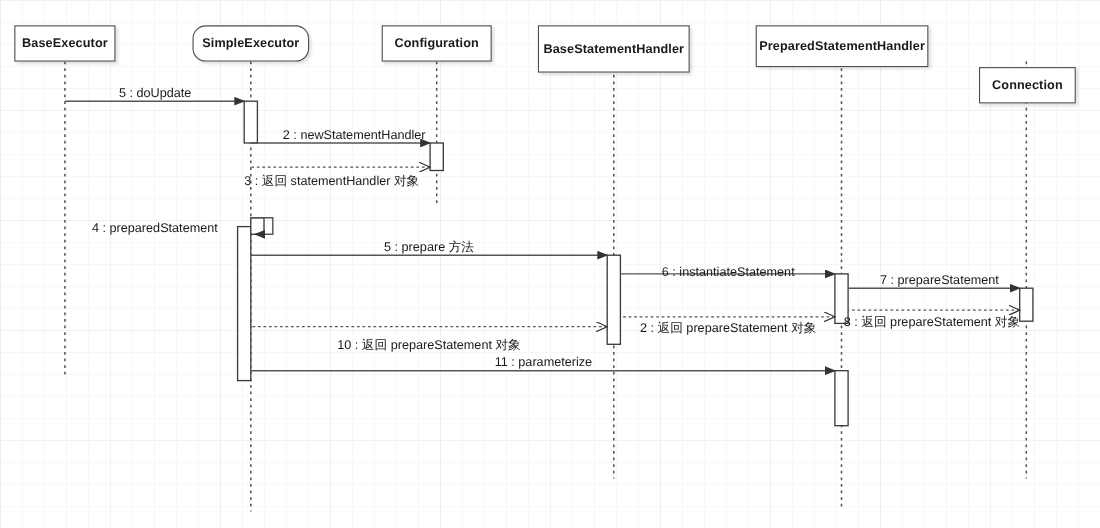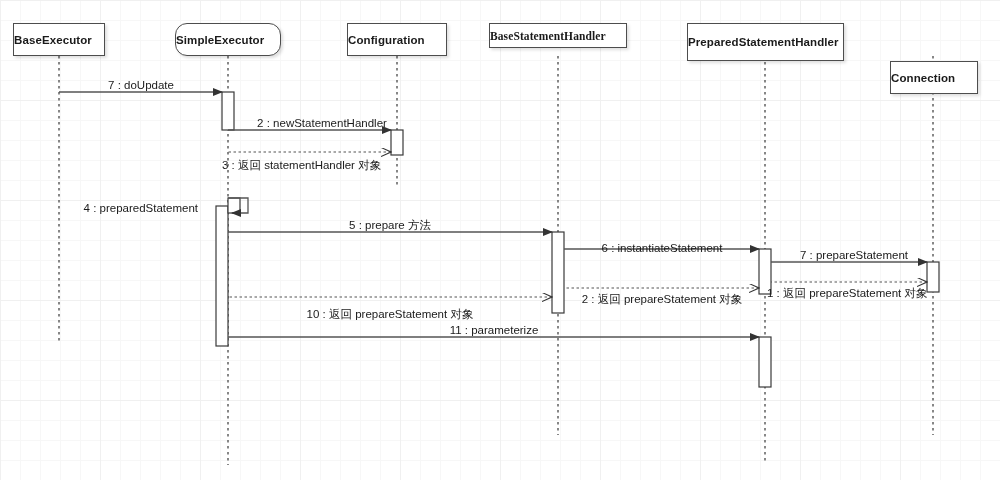--- a/index.html
+++ b/index.html
@@ -20,21 +20,21 @@
       linear-gradient(to bottom, #f7f7f7 1px, transparent 1px);
     background-size:100px 100px,100px 100px,20px 20px,20px 20px;
     background-position:0 0,0 0,0 0,0 0;
   }
   svg#seq{position:absolute;left:0;top:0;width:1000px;height:480px;}
   .lifeline-box{
     position:absolute;
     box-sizing:border-box;
     border:1px solid #4d4d4d;
     background:#ffffff;
-    display:flex;align-items:center;justify-content:flex-start;
+    display:flex;align-items:center;justify-content:center;
     font-size:11.5px;font-weight:bold;color:#1a1a1a;
     letter-spacing:.1px;
     box-shadow:2px 2px 3px rgba(0,0,0,.13);
     white-space:nowrap;
   }
   .msg-label{
     position:absolute;
     font-size:11.5px;
     color:#1a1a1a;
     white-space:nowrap;
@@ -95,37 +95,37 @@
   <div id="boxes-layer">
       <div class="lifeline-box" style="left: 13px; top: 23px; width: 92px; height: 33px;">
         <span>BaseExecutor</span>
       </div>
       <div class="lifeline-box" style="left: 175px; top: 23px; width: 106px; height: 33px; border-radius: 12px;">
         <span>SimpleExecutor</span>
       </div>
       <div class="lifeline-box" style="left: 347px; top: 23px; width: 100px; height: 33px;">
         <span>Configuration</span>
       </div>
-      <div class="lifeline-box" style="left: 489px; top: 23px; width: 138px; height: 25px; font-family: Liberation Serif, serif;">
+      <div class="lifeline-box" style="left: 489px; top: 23px; width: 138px; height: 43px;">
         <span>BaseStatementHandler</span>
       </div>
       <div class="lifeline-box" style="left: 687px; top: 23px; width: 157px; height: 38px;">
         <span>PreparedStatementHandler</span>
       </div>
       <div class="lifeline-box" style="left: 890px; top: 15px; width: 88px; height: 33px; margin-top: 46px;">
         <span>Connection</span>
       </div>
     </div>
   <div id="labels-layer">
-      <div class="msg-label center" style="top: 79px; left: 141px;">7 : doUpdate</div>
+      <div class="msg-label center" style="top: 79px; left: 141px;">5 : doUpdate</div>
       <div class="msg-label center" style="top: 117px; left: 310px; margin-left: 12px;">2 : newStatementHandler</div>
       <div class="msg-label" style="top: 159px; left: 222px; text-align: right;">3 : 返回 statementHandler 对象</div>
       <div class="msg-label" style="top: 202px; left: 198px; transform: translateX(-100%);">4 : preparedStatement</div>
       <div class="msg-label center" style="top: 219px; left: 390px;">5 : prepare 方法</div>
       <div class="msg-label center" style="top: 242px; left: 662px;">6 : instantiateStatement</div>
       <div class="msg-label center" style="top: 249px; left: 854px;">7 : prepareStatement</div>
-      <div class="msg-label" style="top: 287px; left: 767px;">1 : 返回 prepareStatement 对象</div>
+      <div class="msg-label" style="top: 287px; left: 767px;">8 : 返回 prepareStatement 对象</div>
       <div class="msg-label center" style="top: 293px; left: 662px;">2 : 返回 prepareStatement 对象</div>
       <div class="msg-label center" style="top: 308px; left: 390px;">10 : 返回 prepareStatement 对象</div>
       <div class="msg-label center" style="top: 324px; left: 494px;">11 : parameterize</div>
     </div>
 
 </div>
 
 </body></html>

